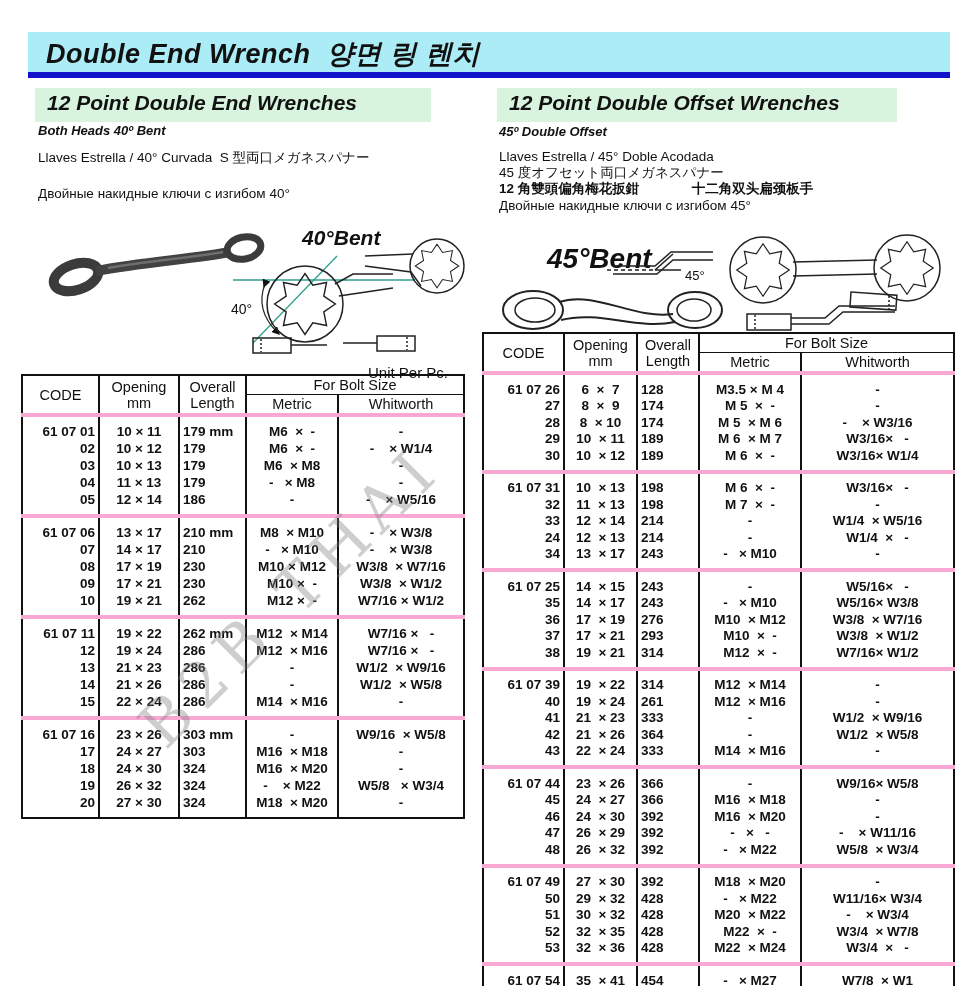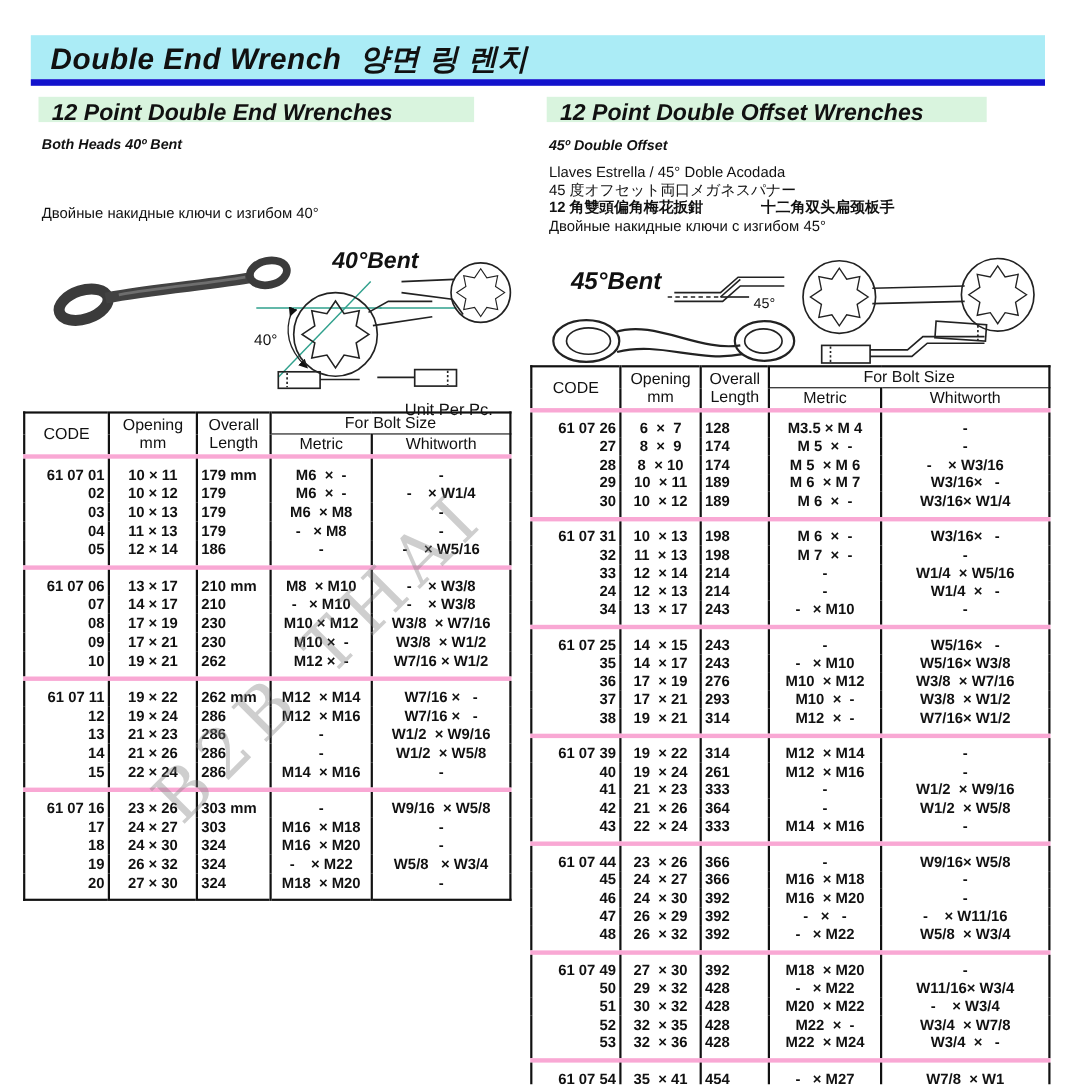--- a/index.html
+++ b/index.html
@@ -6,21 +6,21 @@
   #page{position:relative;width:970px;height:986px;background:#ffffff;overflow:hidden;
         font-family:"Liberation Sans", sans-serif;color:#111;}
 
   
   .titlebar{position:absolute;left:28px;top:32px;width:922px;height:40px;background:#abecf6;}
   .titlebar .t{position:absolute;left:18px;top:4px;font-size:27px;font-weight:700;font-style:italic;
                letter-spacing:.5px;white-space:pre;}
   .titlerule{position:absolute;left:28px;top:72px;width:922px;height:6px;background:#1212cc;}
 
   
-  .greenhead{position:absolute;height:23px;background:#d9f4de;font-size:21px;font-weight:700;
+  .greenhead{position:absolute;height:34px;background:#d9f4de;font-size:21px;font-weight:700;
              font-style:italic;padding:3px 0 0 12px;box-sizing:border-box;white-space:nowrap;}
   .subhead{position:absolute;font-size:13px;font-weight:700;font-style:italic;white-space:nowrap;}
   .lang{position:absolute;font-size:13.5px;line-height:16px;white-space:pre;}
   .lang.cjk{font-weight:700;}
 
   .diagram-label{position:absolute;font-size:21px;font-weight:700;font-style:italic;white-space:nowrap;}
   .unitper{position:absolute;font-size:15px;}
 
   
   table.spec{position:absolute;border-collapse:collapse;table-layout:fixed;}
@@ -57,20 +57,21 @@
 
 <div id="page">
 
   <div class="titlebar">
     <div class="t">Double End Wrench  양면 링 렌치</div>
   </div>
   <div class="titlerule"></div>
 
   <div class="greenhead" style="left:35px;top:88px;width:396px;">12 Point Double End Wrenches</div>
   <div class="subhead" style="left:38px;top:123px;">Both Heads 40º Bent</div>
+  <div class="lang" style="left:38px;top:150px;">Llaves Estrella / 40° Curvada  S 型両口メガネスパナー</div>
   <div class="lang" style="left:38px;top:186px;">Двойные накидные ключи с изгибом 40°</div>
 
   <div class="greenhead" style="left:497px;top:88px;width:400px;">12 Point Double Offset Wrenches</div>
   <div class="subhead" style="left:499px;top:124px;">45º Double Offset</div>
   <div class="lang" style="left:499px;top:149px;">Llaves Estrella / 45° Doble Acodada</div>
   <div class="lang" style="left:499px;top:165px;">45 度オフセット両口メガネスパナー</div>
   <div class="lang cjk" style="left:499px;top:181px;">12 角雙頭偏角梅花扳鉗              十二角双头扁颈板手</div>
   <div class="lang" style="left:499px;top:198px;">Двойные накидные ключи с изгибом 45°</div>
 
   <svg width="220" height="70" style="left:48px;top:235px;" viewBox="0 0 220 70">
@@ -112,21 +113,21 @@
     <rect class="ln" x="28" y="100" width="38" height="15"></rect>
     <line class="ln" x1="66" y1="107" x2="102" y2="107"></line>
     <line class="ln" x1="36" y1="101" x2="36" y2="114" stroke-dasharray="2,2"></line>
     <line class="ln" x1="118" y1="105" x2="152" y2="105"></line>
     <rect class="ln" x="152" y="98" width="38" height="15"></rect>
     <line class="ln" x1="182" y1="99" x2="182" y2="112" stroke-dasharray="2,2"></line>
   </svg>
 
   <div class="unitper" style="left:368px;top:364px;">Unit Per Pc.</div>
 
-  <div class="diagram-label" style="left:519px;top:243px;font-size:22px;">45°Bent</div>
+  <div class="diagram-label" style="left:547px;top:243px;font-size:28px;">45°Bent</div>
 
   <svg width="460" height="105" style="left:495px;top:228px;" viewBox="0 0 460 105">
 
     <path class="ln" d="M118 38 L160 38 L176 24 L218 24"></path>
     <path class="ln" d="M118 46 L162 46 L178 32 L218 32"></path>
     <line class="ln" x1="112" y1="42" x2="160" y2="42" stroke-dasharray="4,3"></line>
     <line class="ln" x1="160" y1="42" x2="186" y2="42"></line>
     <line class="ln" x1="160" y1="42" x2="178" y2="26"></line>
     <text class="angtxt" x="190" y="52" style="font-size:13px">45°</text>
 

